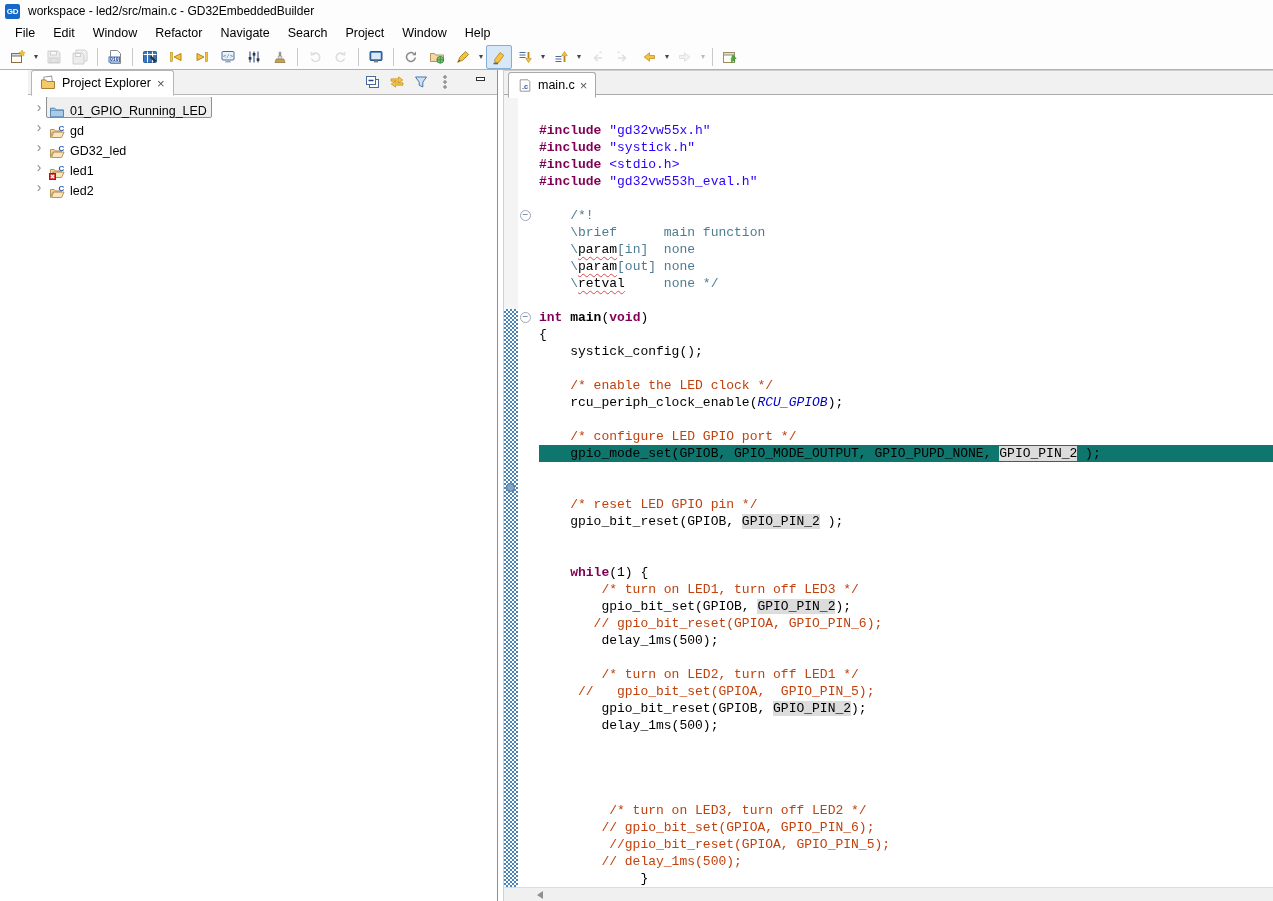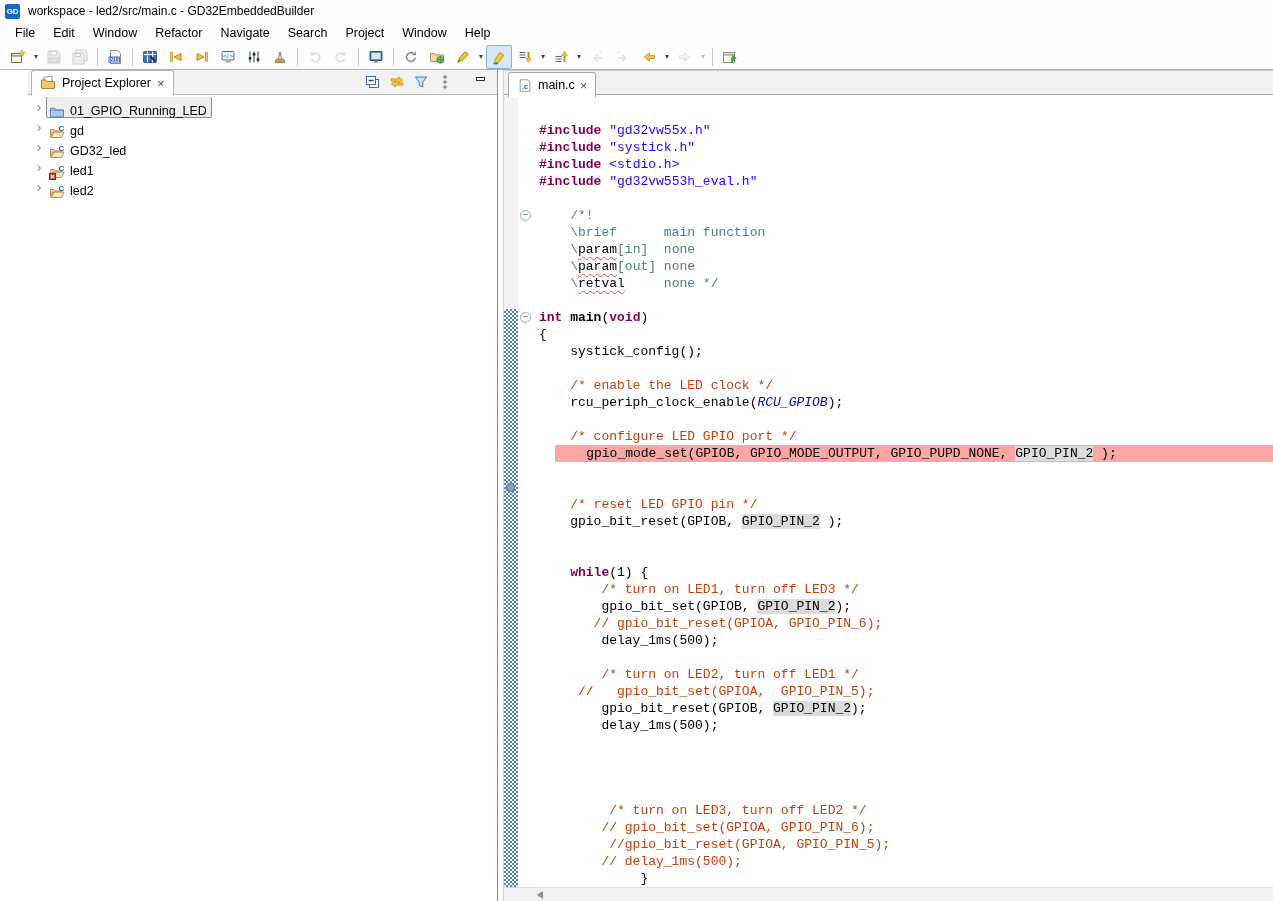--- a/index.html
+++ b/index.html
@@ -51,21 +51,21 @@
   .ruler{position:absolute;left:0;top:0;width:14px;bottom:0;background:#f4f4f4;}
   .hatch{position:absolute;left:0;top:214px;width:14px;bottom:0;
          background:repeating-conic-gradient(#4a84b8 0% 25%, #ffffff 0% 50%);background-size:4px 4px;}
   .rulermark{position:absolute;left:2px;width:9px;height:9px;border-radius:50%;background:#7fa3c4;border:1px solid #55759c;box-sizing:border-box;}
   .foldcol{position:absolute;left:14px;top:0;width:15px;bottom:0;background:#fff;}
   .foldmark{position:absolute;left:2px;width:11px;height:11px;border:1px solid #9aa8bb;border-radius:50%;background:#fff;
             color:#54708e;font-size:10px;line-height:8px;text-align:center;box-sizing:border-box;font-family:"Liberation Sans",sans-serif;}
   .code{position:absolute;left:29px;top:0;right:0;bottom:0;padding:10px 0 0 6px;overflow:hidden;
         font-family:"Liberation Mono",monospace;font-size:13px;line-height:17px;white-space:pre;}
   .cl{height:17px;}
-  .cl.cur{background:#fca5a5;margin-left:16px;}
+  .cl.cur{background:#0f766e;}
   .sg-pp,.sg-kw{color:#7F0055;font-weight:bold;}
   .sg-str{color:#2A00FF;}
   .sg-doc{color:#4E7C91;}
   .sg-dsq{color:#000000;text-decoration:underline wavy #e04848 1px;text-underline-offset:2.5px;}
   .sg-com{color:#c2410c;}
   .sg-en{color:#0000C0;font-style:italic;}
   .sg-occ{background:#DCDCDC;}
   .sg-fnb{font-weight:bold;}
   .hscroll{position:absolute;left:0;bottom:0;right:0;height:14px;background:#f0f0f0;border-top:1px solid #dcdcdc;box-sizing:border-box;}
   .hs-arrow{position:absolute;left:33px;top:3px;width:0;height:0;border-top:4px solid transparent;border-bottom:4px solid transparent;border-right:6px solid #8f8f8f;}

